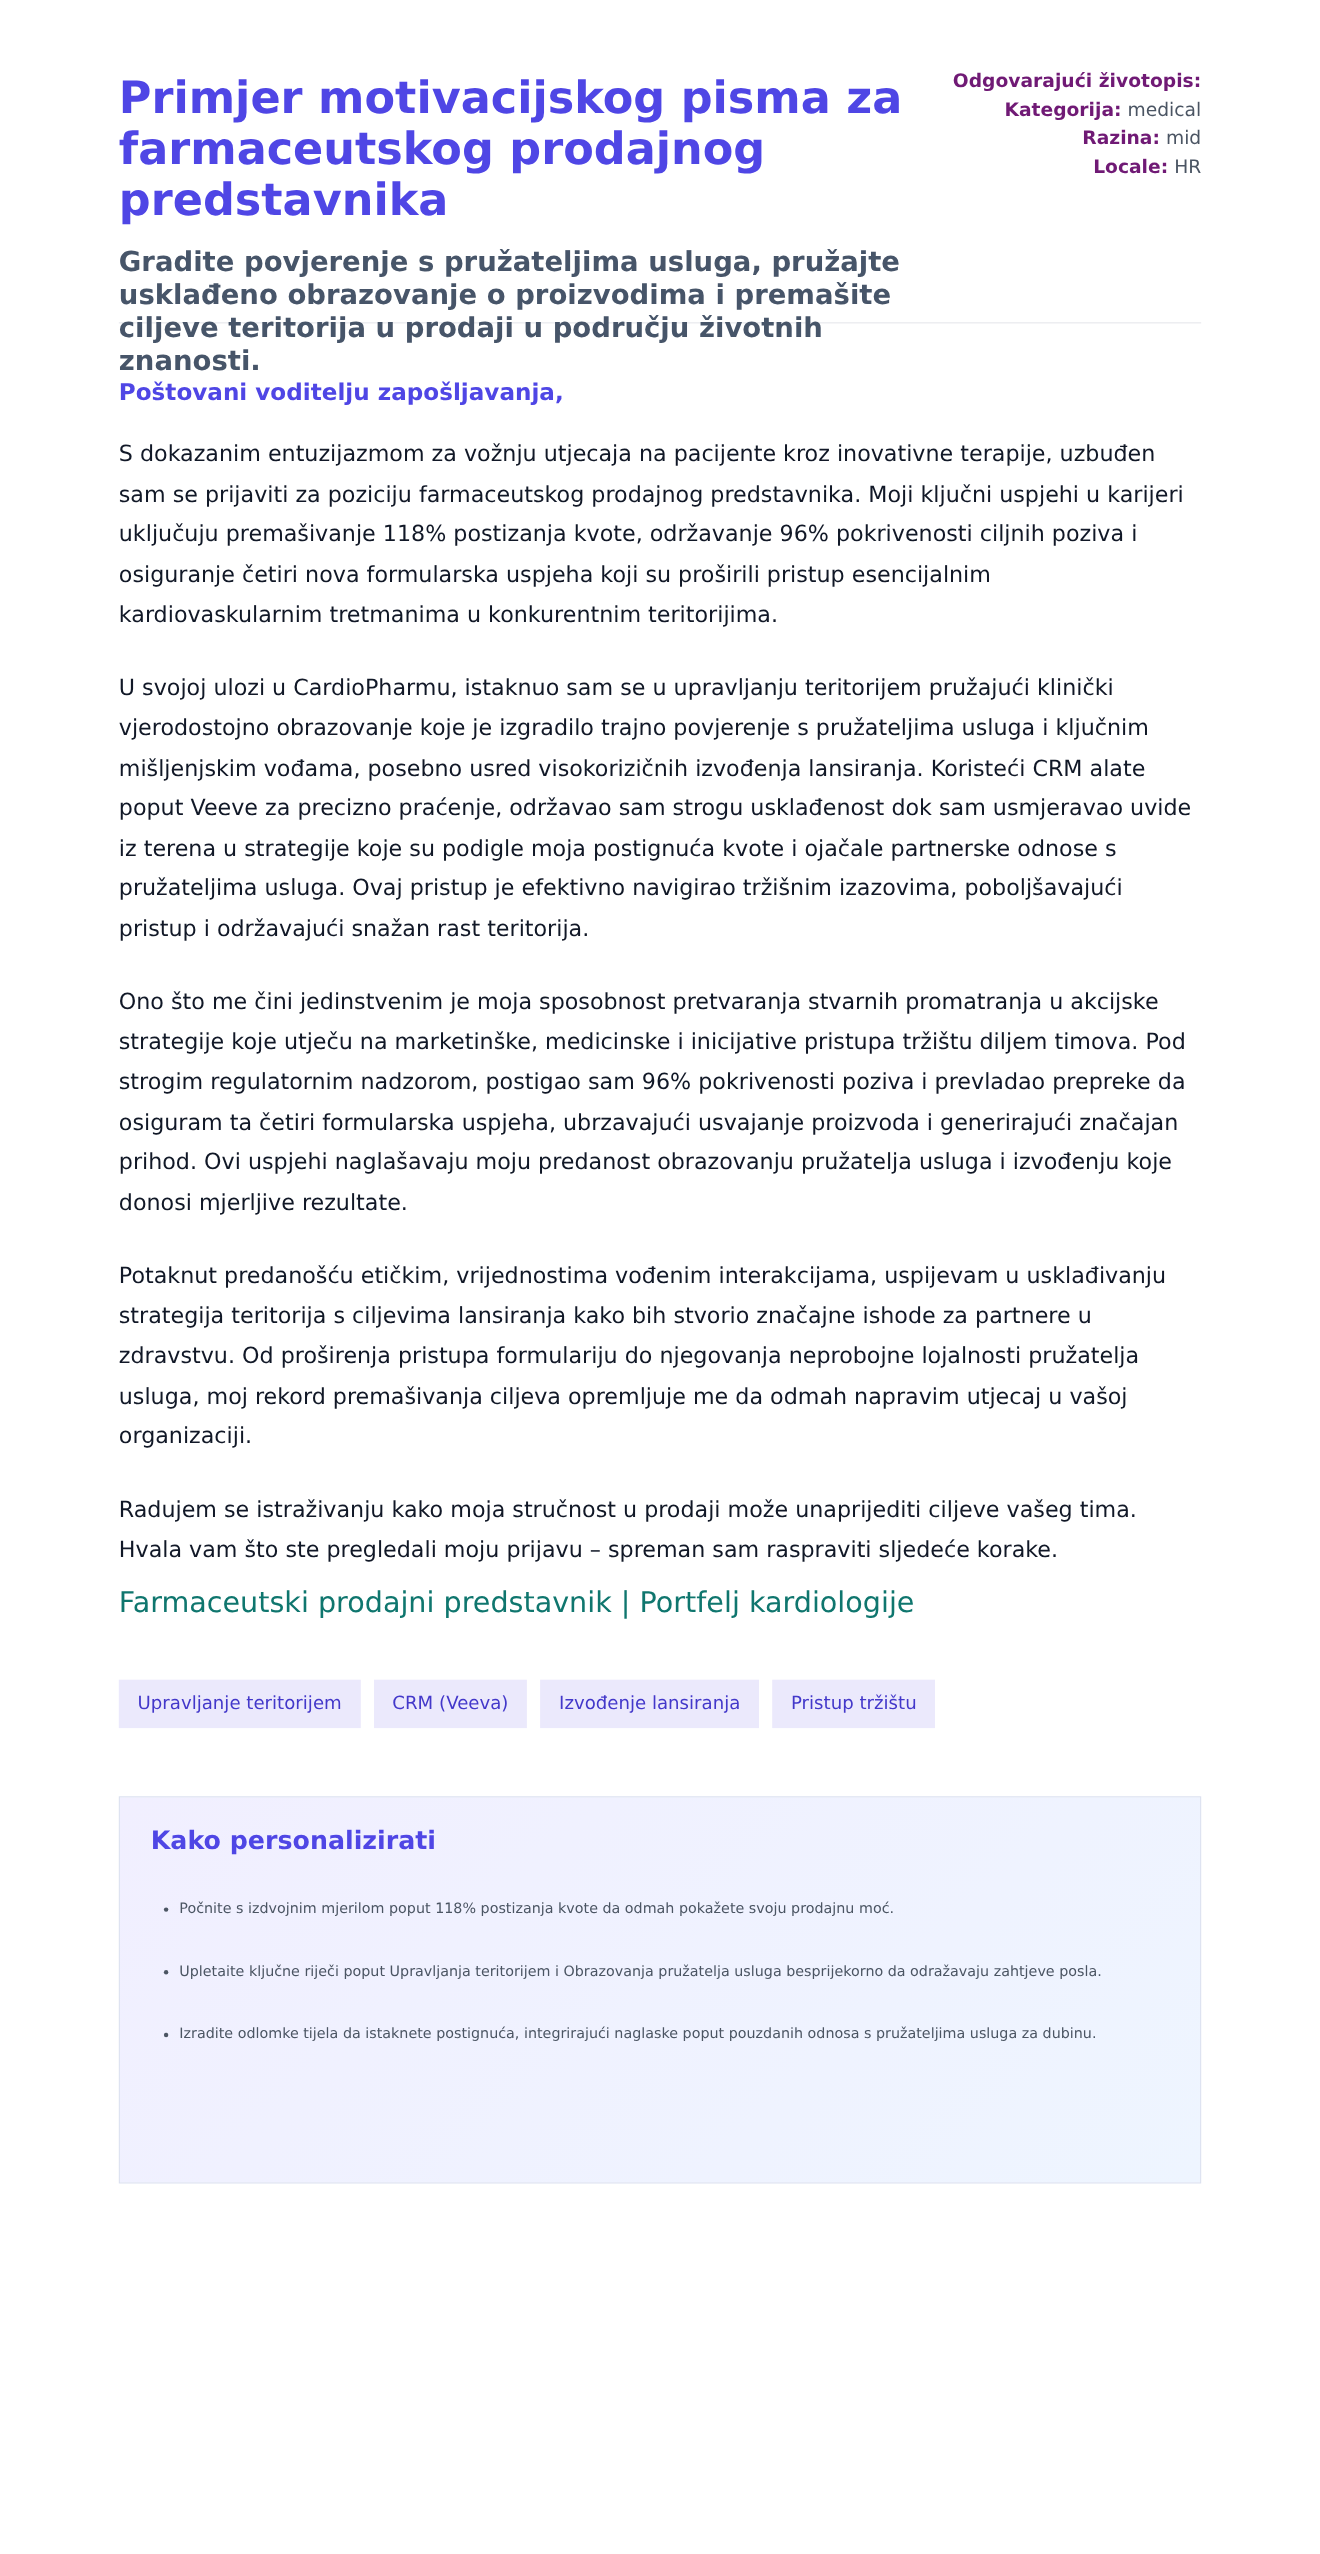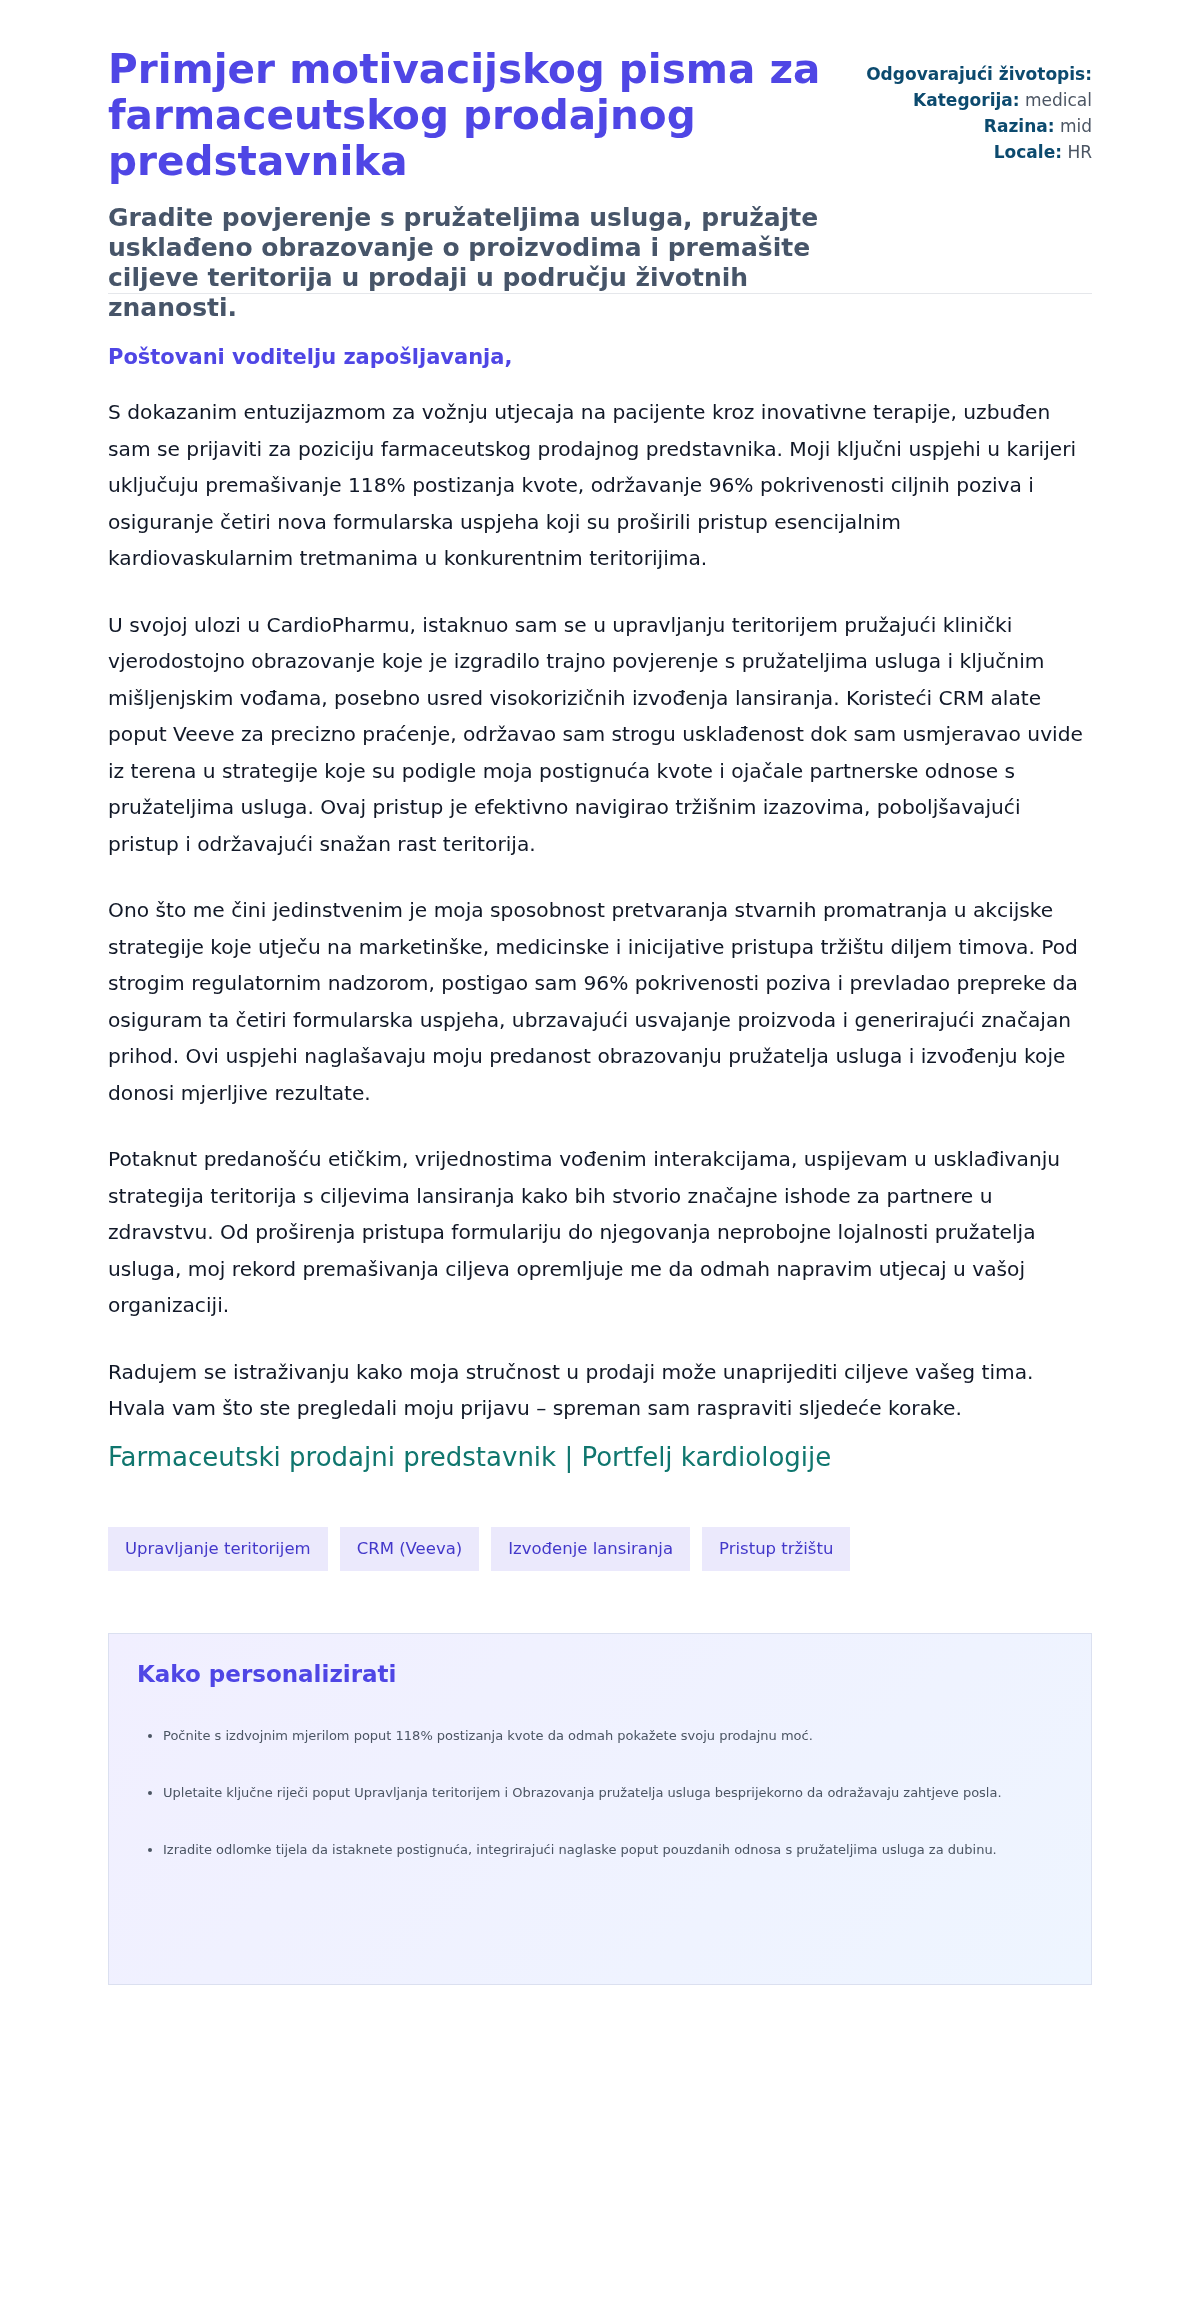--- a/index.html
+++ b/index.html
@@ -1,23 +1,23 @@
 <!DOCTYPE html>
 <html><head>
 <meta charset="utf-8">
 <style>
   html, body { margin: 0; padding: 0; background: #ffffff; }
   body { width: 1200px; height: 2322px; font-family: "DejaVu Sans", sans-serif; color: #1f2937; position: relative; overflow: hidden; }
   .page { position: absolute; left: 108px; top: 0; width: 984px; }
-  .header { position: relative; padding-top: 46px; height: 294px; border-bottom: 1px solid #e5e7eb; box-sizing: border-box; }
+  .header { position: relative; padding-top: 66px; height: 294px; border-bottom: 1px solid #e5e7eb; box-sizing: border-box; }
   .title { margin: 0; width: 720px; font-size: 40.5px; line-height: 46px; font-weight: bold; color: #4f46e5; }
   .subtitle { margin: 19px 0 0 0; width: 720px; font-size: 25px; line-height: 30px; font-weight: bold; color: #475569; }
   .meta { position: absolute; right: 0; top: 64px; width: 260px; text-align: right; font-size: 17px; line-height: 20px; color: #4b5563; }
   .meta .row { margin-bottom: 6px; }
-  .meta .lbl { font-weight: bold; color: #0c4a6e; }
+  .meta .lbl { font-weight: bold; color: #701a75; }
   .meta .row.first { margin-bottom: 6px; }
   .greeting { margin: 50px 0 0 0; font-size: 21px; line-height: 26px; font-weight: bold; color: #4f46e5; }
   .para { margin: 24px 0 0 0; font-size: 20.2px; line-height: 36.5px; color: #111827; }
   .para + .para { margin-top: 30px; }
   .sig-name { margin: 62px 0 0 0; font-size: 21px; line-height: 26px; font-weight: bold; color: #111827; }
   .sig-role { margin: 16px 0 0 0; font-size: 26px; line-height: 28px; color: #0f766e; }
   .tags { margin-top: 56px; display: flex; flex-wrap: wrap; gap: 12px 12px; width: 984px; align-items: center; }
   .tag { background: #ede9fe; background: #ebe9fc; color: #4338ca; font-size: 16.5px; line-height: 20px; padding: 12px 17px; }
   .tip-box { margin-top: 62px; border: 1px solid #dbe0f0; background: linear-gradient(135deg, #f1efff 0%, #eef5ff 100%); padding: 26px 28px 28px 28px; box-sizing: border-box; height: 352px; }
   .tip-title { margin: 0; font-size: 23px; line-height: 28px; font-weight: bold; color: #4f46e5; }

